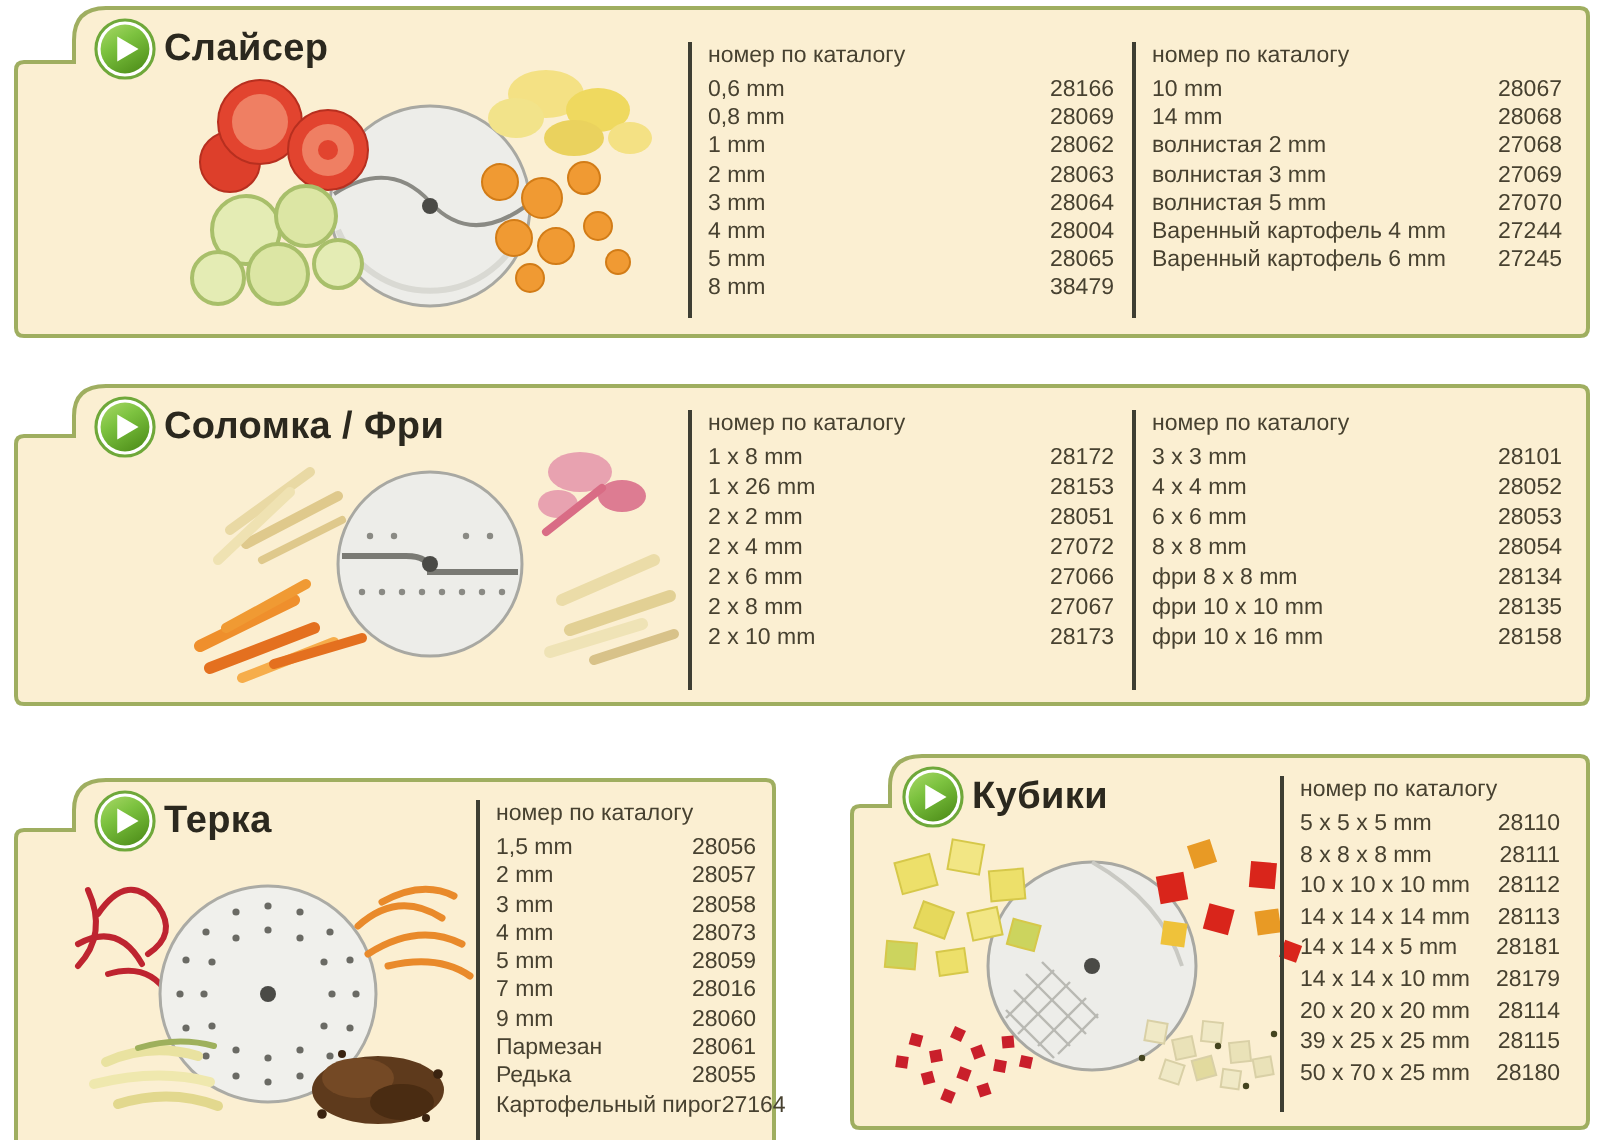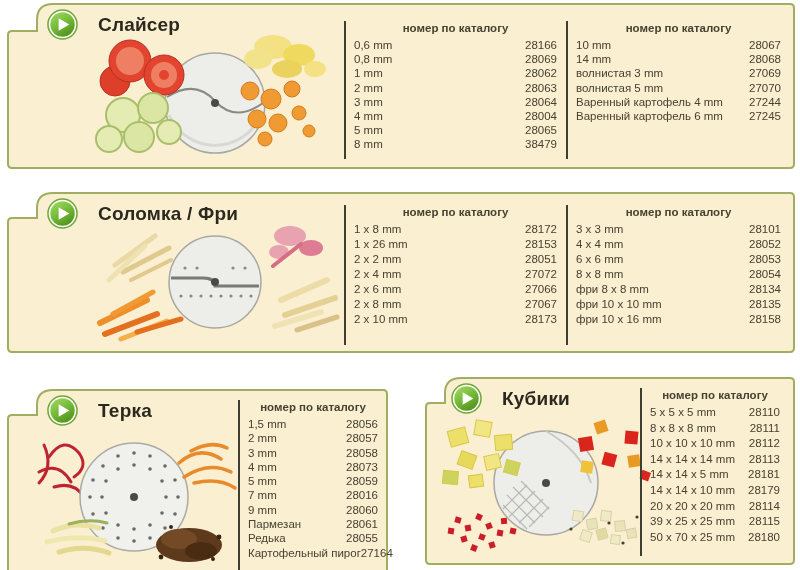--- a/index.html
+++ b/index.html
@@ -5,28 +5,28 @@
   :root{
     --panel-bg:#FBEFD2; --panel-border:#9FAE60; --column-rule:#3E3E33;
     --title-text:#2B281E; --table-text:#474130;
   }
   html,body{margin:0;padding:0;background:#ffffff;}
   #page{position:relative;width:800px;height:570px;background:#ffffff;overflow:hidden;
         font-family:"Liberation Sans",sans-serif;}
   .panel{position:absolute;}
   .frame{position:absolute;left:0;top:0;overflow:visible;}
   .frame path{fill:var(--panel-bg);stroke:var(--panel-border);stroke-width:2;}
-  .hdr{position:absolute;top:6px;display:flex;align-items:center;gap:20px;z-index:3;text-align:center;}
+  .hdr{position:absolute;top:6px;display:flex;align-items:center;gap:4px;z-index:3;text-align:center;}
   #p1 .hdr,#p2 .hdr,#p3 .hdr{left:40px;}
   #p4 .hdr{left:26px;}
   .title{font-size:19px;font-weight:bold;color:var(--title-text);letter-spacing:.2px;}
   .illus{position:absolute;z-index:1;}
   .col{position:absolute;z-index:2;border-left:2px solid var(--column-rule);
        padding:1px 6px 0 8px;box-sizing:border-box;font-size:11.5px;color:var(--table-text);}
-  .chdr{text-align:center;font-weight:bold;white-space:nowrap;margin-bottom:3px;line-height:13px;}
+  .chdr{text-align:left;font-weight:normal;white-space:nowrap;margin-bottom:3px;line-height:13px;}
   .row{display:flex;justify-content:space-between;white-space:nowrap;line-height:var(--lh,14.2px);}
   #p1{left:7px;top:3px;width:788px;height:166px;}
   #p2{left:7px;top:192px;width:788px;height:189px;}
   #p3{left:7px;top:389px;width:381px;height:178px;}
   #p4{left:425px;top:377px;width:370px;height:188px;}
   #p1 .c1{left:337px;top:18px;width:219px;height:138px;--lh:14.2px;}
   #p1 .c2{left:559px;top:18px;width:221px;height:138px;--lh:14.2px;}
   #p2 .c1{left:337px;top:13px;width:219px;height:140px;--lh:15px;}
   #p2 .c2{left:559px;top:13px;width:221px;height:140px;--lh:15px;}
   #p3 .c1{left:231px;top:11px;width:146px;height:172px;--lh:14.3px;}
@@ -143,20 +143,24 @@
     <div class="col c2">
       <div class="chdr">номер по каталогу</div>
       <div>
           <div class="row">
             <span class="lbl">10 mm</span>
             <span class="num">28067</span>
           </div>
           <div class="row">
             <span class="lbl">14 mm</span>
             <span class="num">28068</span>
+          </div>
+          <div class="row">
+            <span class="lbl">волнистая 2 mm</span>
+            <span class="num">27068</span>
           </div>
           <div class="row">
             <span class="lbl">волнистая 3 mm</span>
             <span class="num">27069</span>
           </div>
           <div class="row">
             <span class="lbl">волнистая 5 mm</span>
             <span class="num">27070</span>
           </div>
           <div class="row">

